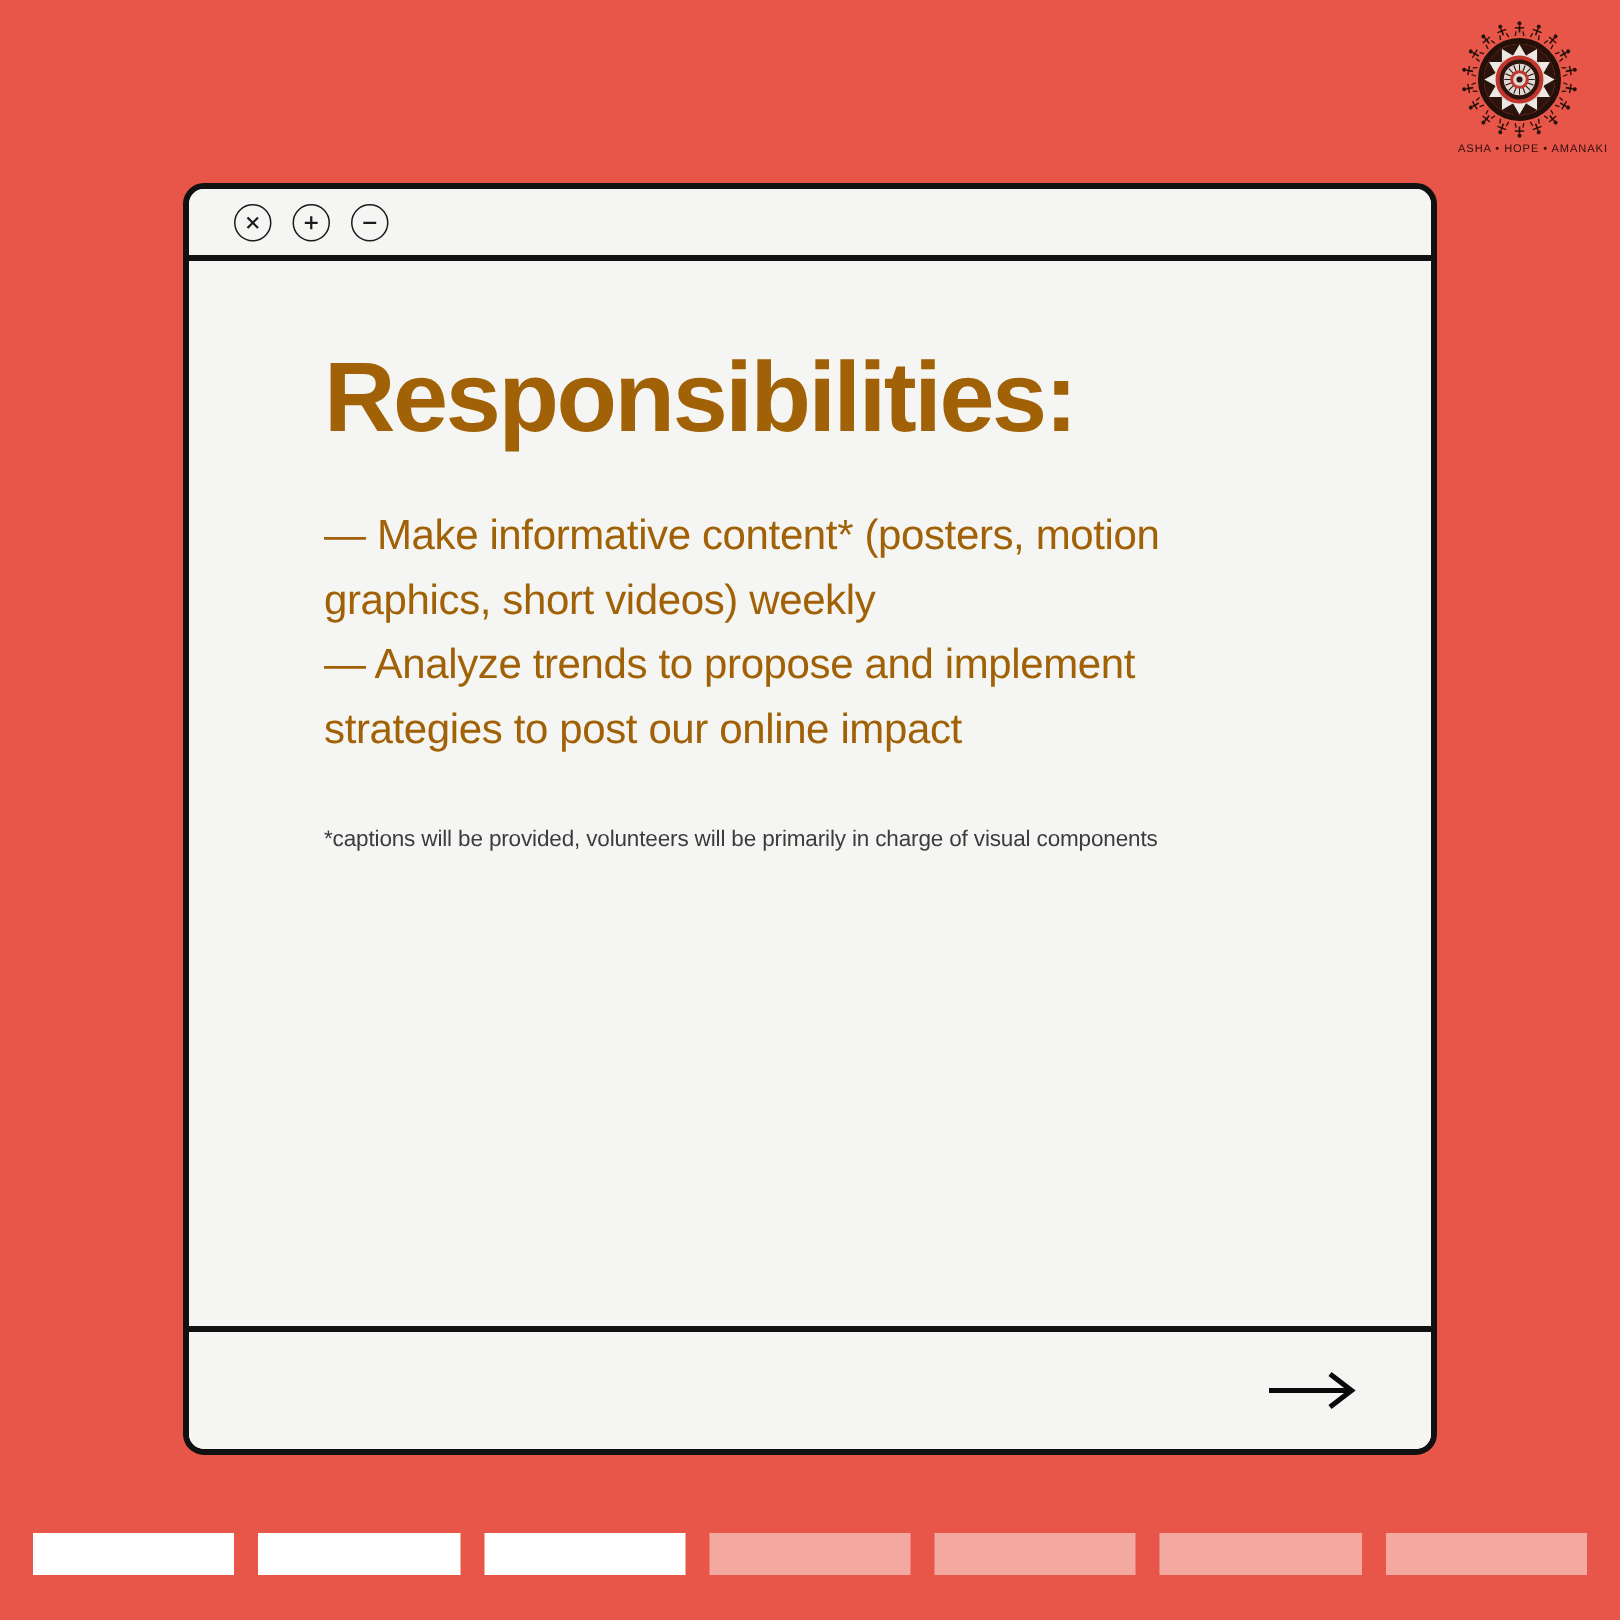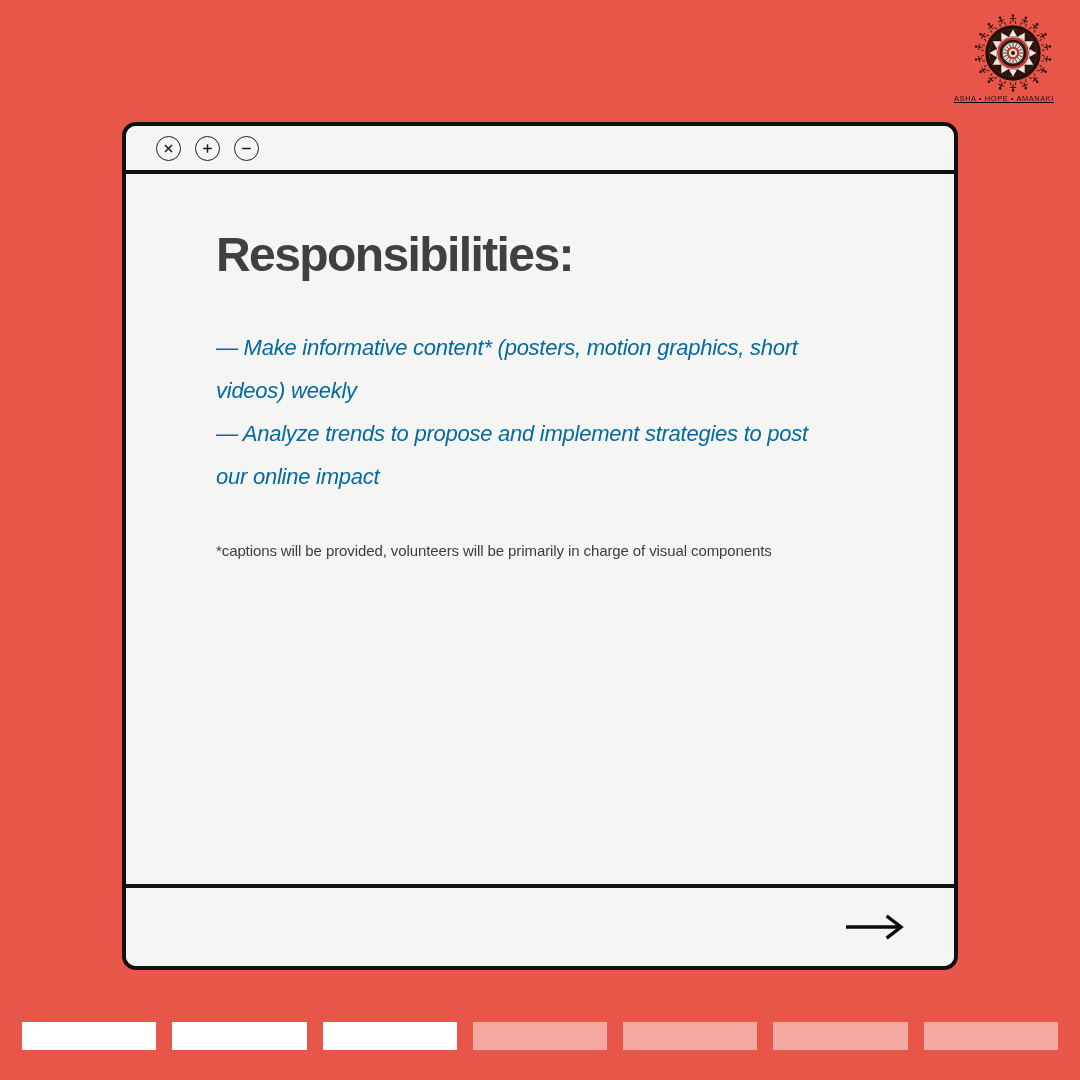--- a/index.html
+++ b/index.html
@@ -11,27 +11,26 @@
 
   body {
     background:#e8564a;
     font-family:"Liberation Sans", sans-serif;
     position:relative;
   }
 
   
   .brand-logo {
     position:absolute;
-    top:14px; right:26px;
+    top:14px; right:14px;
     width:94px; height:96px;
     display:flex;
     flex-direction:column;
-    align-items:flex-end;
+    align-items:flex-start;
     justify-content:flex-start;
-    text-decoration:underline;
   }
   .brand-mandala { width:82px; height:78px; display:block; }
   .brand-tagline {
     margin-top:2px;
     font-size:7.4px;
     letter-spacing:0.62px;
     color:#2b0d0a;
     white-space:nowrap;
     font-family:"Liberation Sans", sans-serif;
   }
@@ -75,38 +74,37 @@
   .card-body {
     flex:1 1 auto;
     padding:56px 56px 0 90px;
     display:flex;
     flex-direction:column;
     background:#f5f6f4;
     overflow:hidden;
   }
 
   .page-heading {
-    font-size:48px;
+    font-size:66px;
     font-weight:700;
     letter-spacing:-1.6px;
-    color:#404040;
+    color:#a16207;
     line-height:1.05;
-    margin-bottom:46px;
+    margin-bottom:36px;
   }
 
   .duty-list {
     list-style:none;
     max-width:600px;
   }
   .duty-item {
-    font-size:22px;
+    font-size:28px;
     line-height:43px;
-    color:#0369a1;
+    color:#a16207;
     letter-spacing:-0.25px;
-    font-style:italic;
   }
 
   .footnote {
     margin-top:36px;
     max-width:580px;
     font-size:15px;
     line-height:34px;
     color:#3b3d3c;
     letter-spacing:-0.1px;
   }

